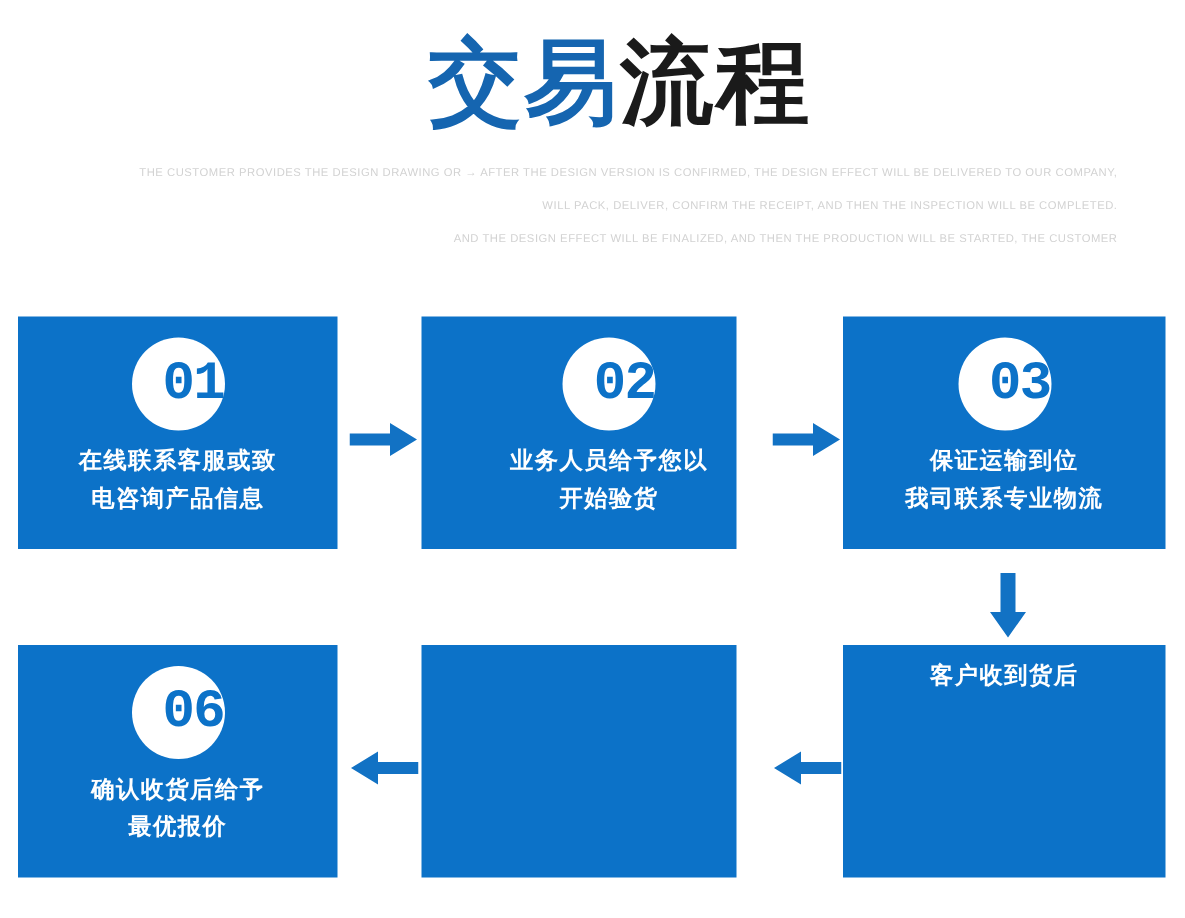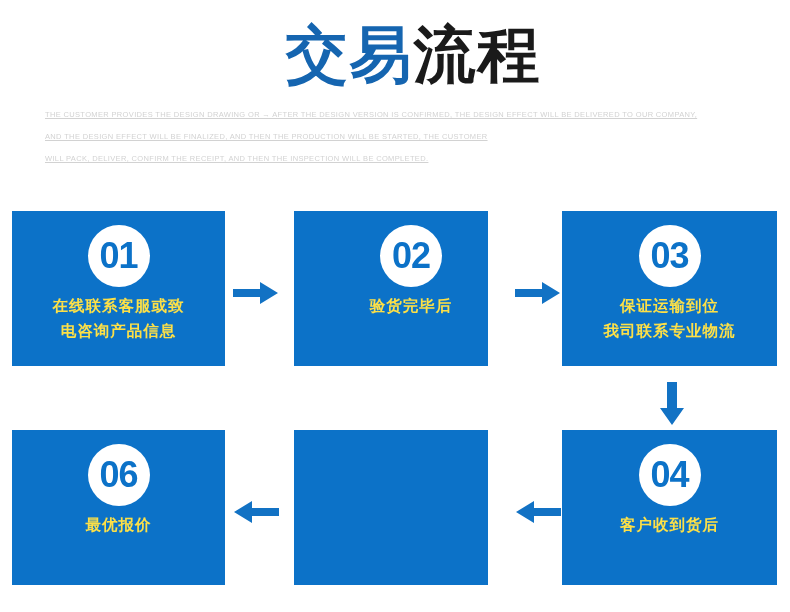--- a/index.html
+++ b/index.html
@@ -45,23 +45,22 @@
     margin: 0 auto;
     padding-top: 14px;
     width: 700px;
   }
   .sub-line {
     font-size: 7.5px;
     line-height: 22px;
     letter-spacing: 0.35px;
     color: #d2d2d2;
     white-space: nowrap;
-    text-align: left;
+    text-align: right;
     font-family: "Liberation Sans", sans-serif;
-    text-decoration: underline;
   }
 
   
   .grid {
     position: absolute;
     left: 0;
     top: 211px;
     width: 790px;
   }
   .row {
@@ -76,44 +75,45 @@
   .card {
     position: absolute;
     top: 0;
     height: 155px;
     background: #0c72c8;
     color: #ffffff;
     text-align: center;
     box-sizing: border-box;
   }
   .card.col1 { left: 12px;  width: 213px; }
-  .card.col2 { left: 294px; width: 194px; padding-left: 40px; }
+  .card.col2 { left: 281px; width: 210px; padding-left: 40px; }
   .card.col3 { left: 562px; width: 215px; }
 
   .badge {
     margin: 14px auto 0 auto;
     width: 62px;
     height: 62px;
     border-radius: 50%;
     background: #ffffff;
     color: #0c72c8;
     font-size: 36px;
     font-weight: bold;
     line-height: 62px;
     letter-spacing: -1px;
-    font-family: Liberation Sans, sans-serif;
+    font-family: Liberation Mono, monospace;
+    text-align: right;
   }
   .card-text {
     margin-top: 8px;
     font-size: 15.5px;
     line-height: 25px;
     font-weight: bold;
     letter-spacing: 1px;
-    color: #fde047;
-    font-family: Liberation Mono, monospace;
+    color: #ffffff;
+    font-family: Liberation Sans, sans-serif;
   }
   .card-text span { display: block; }
 
   
   .arrow {
     position: absolute;
     color: #1272c4;
   }
   .arrow svg { display: block; }
 
@@ -125,65 +125,66 @@
 </style>
 </head>
 <body>
 
 <div class="page">
 
   <div class="header">
     <h1 class="title"><span class="accent">交易</span><span class="rest">流程</span></h1>
     <div class="subtitle">
       <div class="sub-line">THE CUSTOMER PROVIDES THE DESIGN DRAWING OR → AFTER THE DESIGN VERSION IS CONFIRMED, THE DESIGN EFFECT WILL BE DELIVERED TO OUR COMPANY,</div>
+      <div class="sub-line">WILL PACK, DELIVER, CONFIRM THE RECEIPT, AND THEN THE INSPECTION WILL BE COMPLETED.</div>
       <div class="sub-line">AND THE DESIGN EFFECT WILL BE FINALIZED, AND THEN THE PRODUCTION WILL BE STARTED, THE CUSTOMER</div>
-      <div class="sub-line">WILL PACK, DELIVER, CONFIRM THE RECEIPT, AND THEN THE INSPECTION WILL BE COMPLETED.</div>
     </div>
   </div>
 
   <div class="grid">
 
     <div class="row row1">
       <div class="card col1">
         <div class="badge">01</div>
         <div class="card-text">
           <span>在线联系客服或致</span>
           <span>电咨询产品信息</span>
         </div>
       </div>
 
       <div class="card col2">
         <div class="badge">02</div>
         <div class="card-text">
-          <span>验货完毕后</span>
+          <span>业务人员给予您以</span>
+          <span>开始验货</span>
         </div>
       </div>
 
       <div class="card col3">
         <div class="badge">03</div>
         <div class="card-text">
           <span>保证运输到位</span>
           <span>我司联系专业物流</span>
         </div>
       </div>
     </div>
 
     <div class="row row2">
       <div class="card col1">
         <div class="badge">06</div>
         <div class="card-text">
+          <span>确认收货后给予</span>
           <span>最优报价</span>
         </div>
       </div>
 
       <div class="card col2">
       </div>
 
       <div class="card col3">
-        <div class="badge">04</div>
         <div class="card-text">
           <span>客户收到货后</span>
         </div>
       </div>
     </div>
 
   </div>
 
   <div class="arrow arrow-r1">
     <svg width="46" height="34" viewBox="0 0 46 34" aria-hidden="true">

